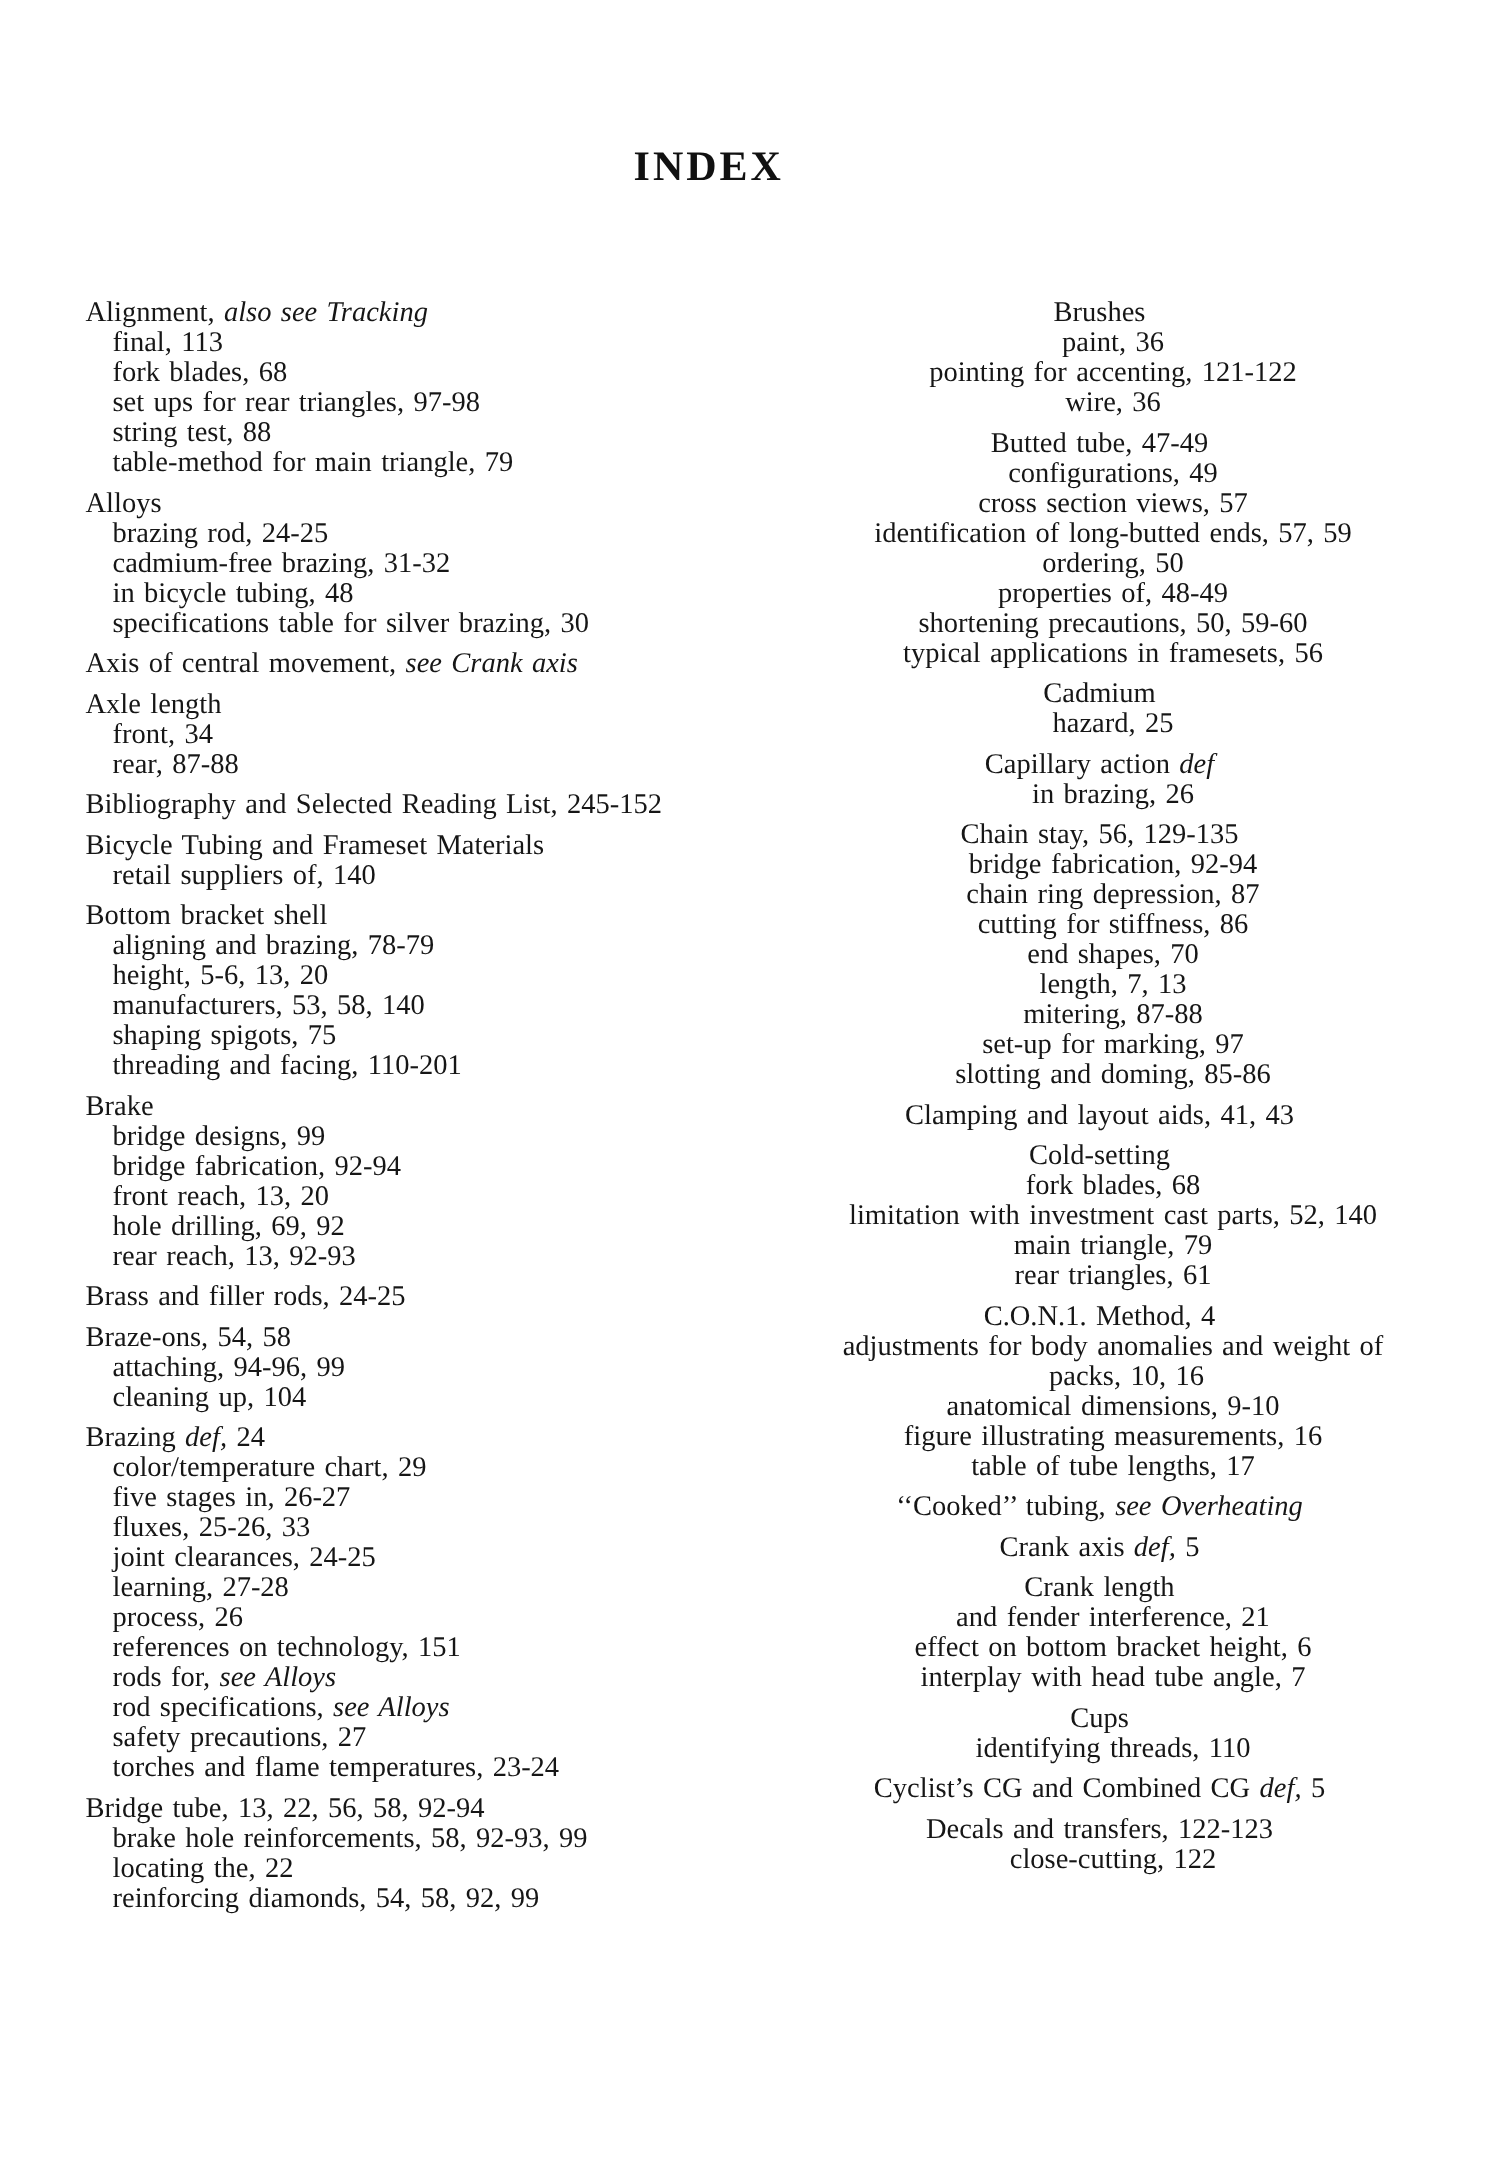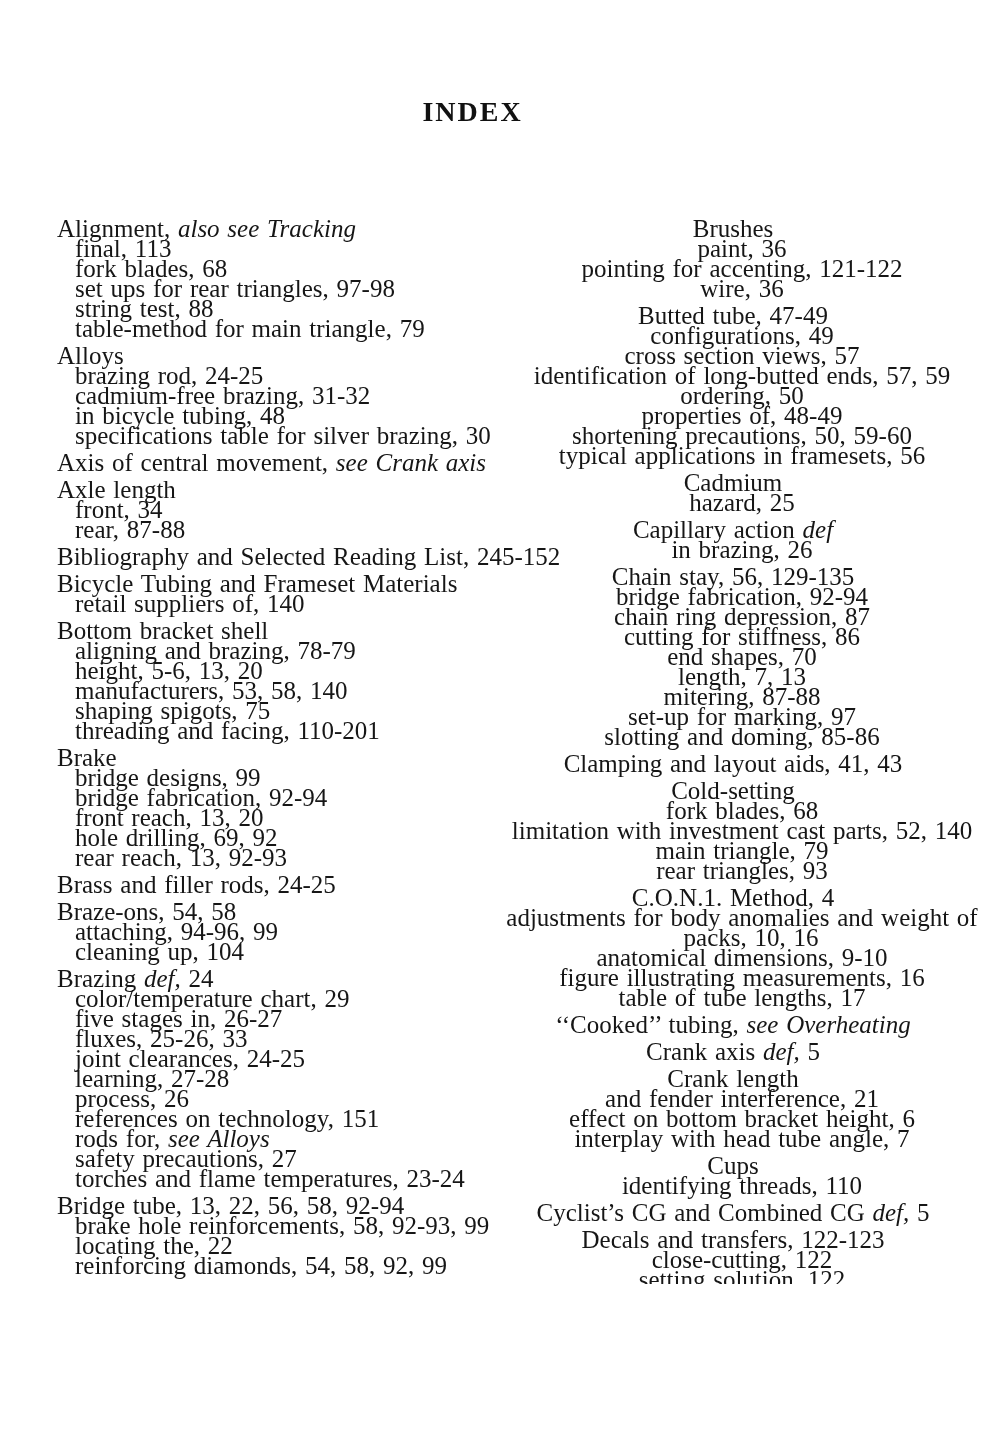--- a/index.html
+++ b/index.html
@@ -24,24 +24,23 @@
     margin: 0;
     text-align: center;
     font-size: 28px;
     font-weight: bold;
     letter-spacing: 2px;
     color: #111111;
   }
   .col {
     position: absolute;
     top: 199px;
-    font-size: 25px;
+    font-size: 19px;
     line-height: 20px;
     word-spacing: 1.5px;
-    margin-top: 20px;
   }
   .col-left  { left: 57px;  width: 430px; }
   .col-right { left: 488px; width: 490px; text-align: center; }
   .group { margin-bottom: 7px; }
   .line  { white-space: nowrap; }
   .ind1  { padding-left: 18px; }
   .ind2  { padding-left: 36px; }
   .it    { font-style: italic; }
   .pageno {
     position: absolute;
@@ -114,20 +113,21 @@
       <div class="group">
         <div class="line ind0"><span>Brazing </span><span class="it">def, </span><span>24</span></div>
         <div class="line ind1"><span>color/temperature chart, 29</span></div>
         <div class="line ind1"><span>five stages in, 26-27</span></div>
         <div class="line ind1"><span>fluxes, 25-26, 33</span></div>
         <div class="line ind1"><span>joint clearances, 24-25</span></div>
         <div class="line ind1"><span>learning, 27-28</span></div>
         <div class="line ind1"><span>process, 26</span></div>
         <div class="line ind1"><span>references on technology, 151</span></div>
         <div class="line ind1"><span>rods for, </span><span class="it">see Alloys</span></div>
+        <div class="line ind1"><span>rod specifications, </span><span class="it">see Alloys</span></div>
         <div class="line ind1"><span>safety precautions, 27</span></div>
         <div class="line ind1"><span>torches and flame temperatures, 23-24</span></div>
       </div>
       <div class="group">
         <div class="line ind0"><span>Bridge tube, 13, 22, 56, 58, 92-94</span></div>
         <div class="line ind1"><span>brake hole reinforcements, 58, 92-93, 99</span></div>
         <div class="line ind1"><span>locating the, 22</span></div>
         <div class="line ind1"><span>reinforcing diamonds, 54, 58, 92, 99</span></div>
       </div>
     </div>
@@ -168,21 +168,21 @@
         <div class="line ind1"><span>slotting and doming, 85-86</span></div>
       </div>
       <div class="group">
         <div class="line ind0"><span>Clamping and layout aids, 41, 43</span></div>
       </div>
       <div class="group">
         <div class="line ind0"><span>Cold-setting</span></div>
         <div class="line ind1"><span>fork blades, 68</span></div>
         <div class="line ind1"><span>limitation with investment cast parts, 52, 140</span></div>
         <div class="line ind1"><span>main triangle, 79</span></div>
-        <div class="line ind1"><span>rear triangles, 93</span></div>
+        <div class="line ind1"><span>rear triangles, 61</span></div>
       </div>
       <div class="group">
         <div class="line ind0"><span>C.O.N.1. Method, 4</span></div>
         <div class="line ind1"><span>adjustments for body anomalies and weight of</span></div>
         <div class="line ind2"><span>packs, 10, 16</span></div>
         <div class="line ind1"><span>anatomical dimensions, 9-10</span></div>
         <div class="line ind1"><span>figure illustrating measurements, 16</span></div>
         <div class="line ind1"><span>table of tube lengths, 17</span></div>
       </div>
       <div class="group">
@@ -200,17 +200,16 @@
       <div class="group">
         <div class="line ind0"><span>Cups</span></div>
         <div class="line ind1"><span>identifying threads, 110</span></div>
       </div>
       <div class="group">
         <div class="line ind0"><span>Cyclist’s CG and Combined CG </span><span class="it">def, </span><span>5</span></div>
       </div>
       <div class="group">
         <div class="line ind0"><span>Decals and transfers, 122-123</span></div>
         <div class="line ind1"><span>close-cutting, 122</span></div>
-        <div class="line ind1"><span>setting solution, 122</span></div>
       </div>
     </div>
   <div class="pageno">153</div>
 </div>
 
 </body></html>

